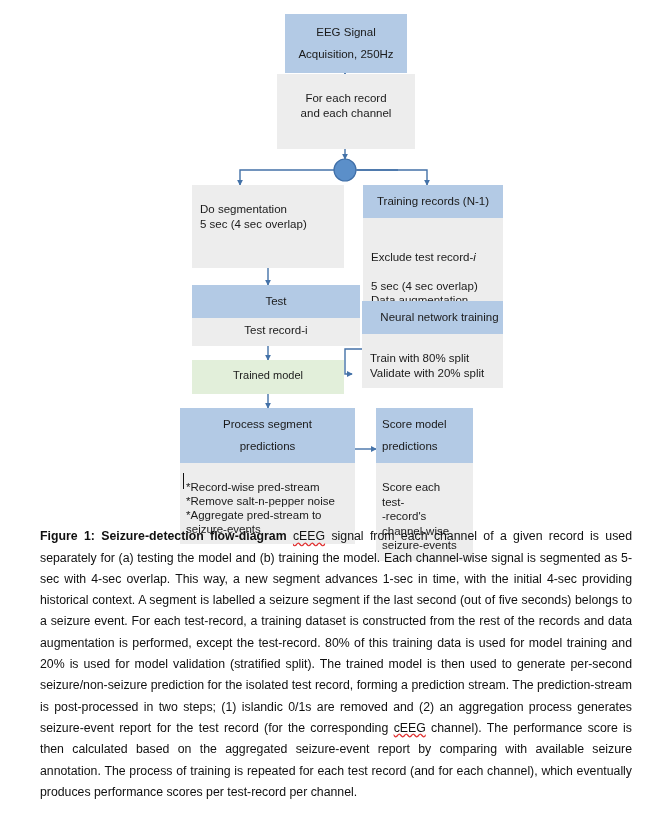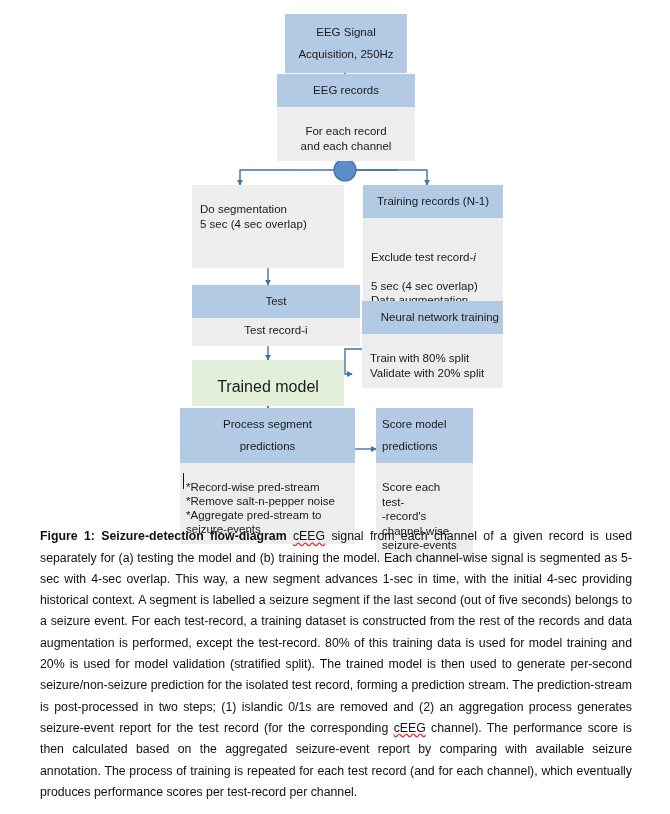--- a/index.html
+++ b/index.html
@@ -120,21 +120,20 @@
       <circle cx="345" cy="170" r="11" fill="#5b8fc9" stroke="#3f6fa8" stroke-width="1.2"></circle>
     </g>
   </svg>
 
   <div class="node plain" style="left:285px; top:14px; width:122px; height:40px;">
     <div class="node-head">EEG Signal
 Acquisition, 250Hz</div>
   </div>
 
   <div class="node" style="left:277px; top:74px; width:138px; height:75px;">
-    <div class="node-head">EEG records</div>
     <div class="node-body center">For each record
 and each channel</div>
   </div>
 
   <div class="node" style="left:192px; top:185px; width:152px; height:83px;">
     <div class="node-body left">Do segmentation
 5 sec (4 sec overlap)</div>
   </div>
 
   <div class="node" style="left:363px; top:185px; width:140px; height:95px;">
@@ -146,27 +145,27 @@
 80-20% stratified split</span>
     </div>
   </div>
 
   <div class="node" style="left:192px; top:285px; width:168px; height:53px;">
     <div class="node-head">Test</div>
     <div class="node-body center" style="padding-top:5px;">Test record-i</div>
   </div>
 
   <div class="node" style="left:362px; top:301px; width:141px; height:75px;">
-    <div class="node-head" style="text-align:right; padding-left:18px;">Neural network training</div>
+    <div class="node-head" style="text-align:center; padding-left:18px;">Neural network training</div>
     <div class="node-body left">Train with 80% split
 Validate with 20% split</div>
   </div>
 
   <div class="node plain" style="left:192px; top:360px; width:152px; height:29px;">
-    <div class="node-head green" style="font-size:16px; padding-top:16px;">Trained model</div>
+    <div class="node-head green" style="font-size:11px; padding-top:4px;">Trained model</div>
   </div>
 
   <div class="node" style="left:180px; top:408px; width:175px; height:88px;">
     <div class="node-head">Process segment
 predictions</div>
     <div class="node-body left" style="padding-left:6px; line-height:14px;">*Record-wise pred-stream
 *Remove salt-n-pepper noise
 *Aggregate pred-stream to
  seizure-events</div>
   </div>

